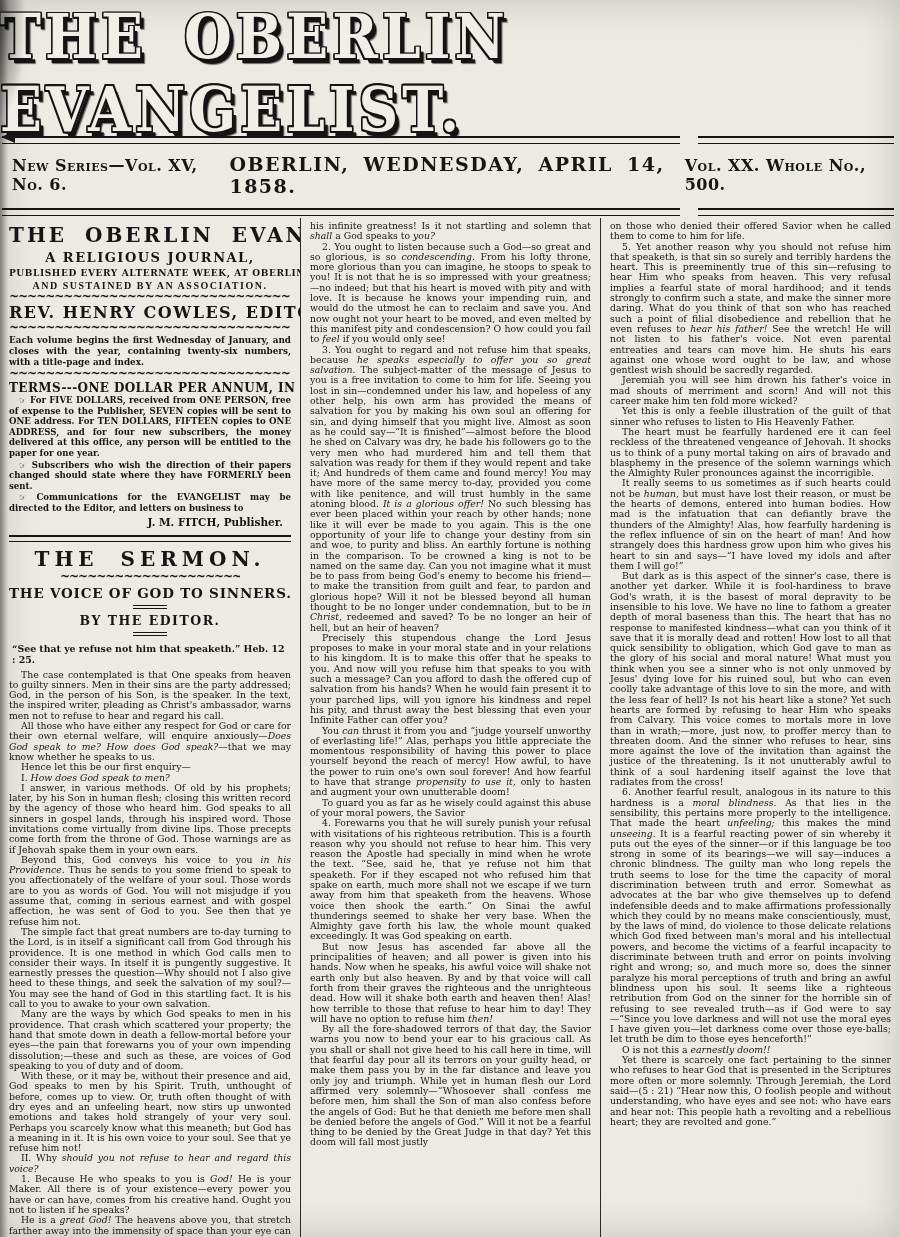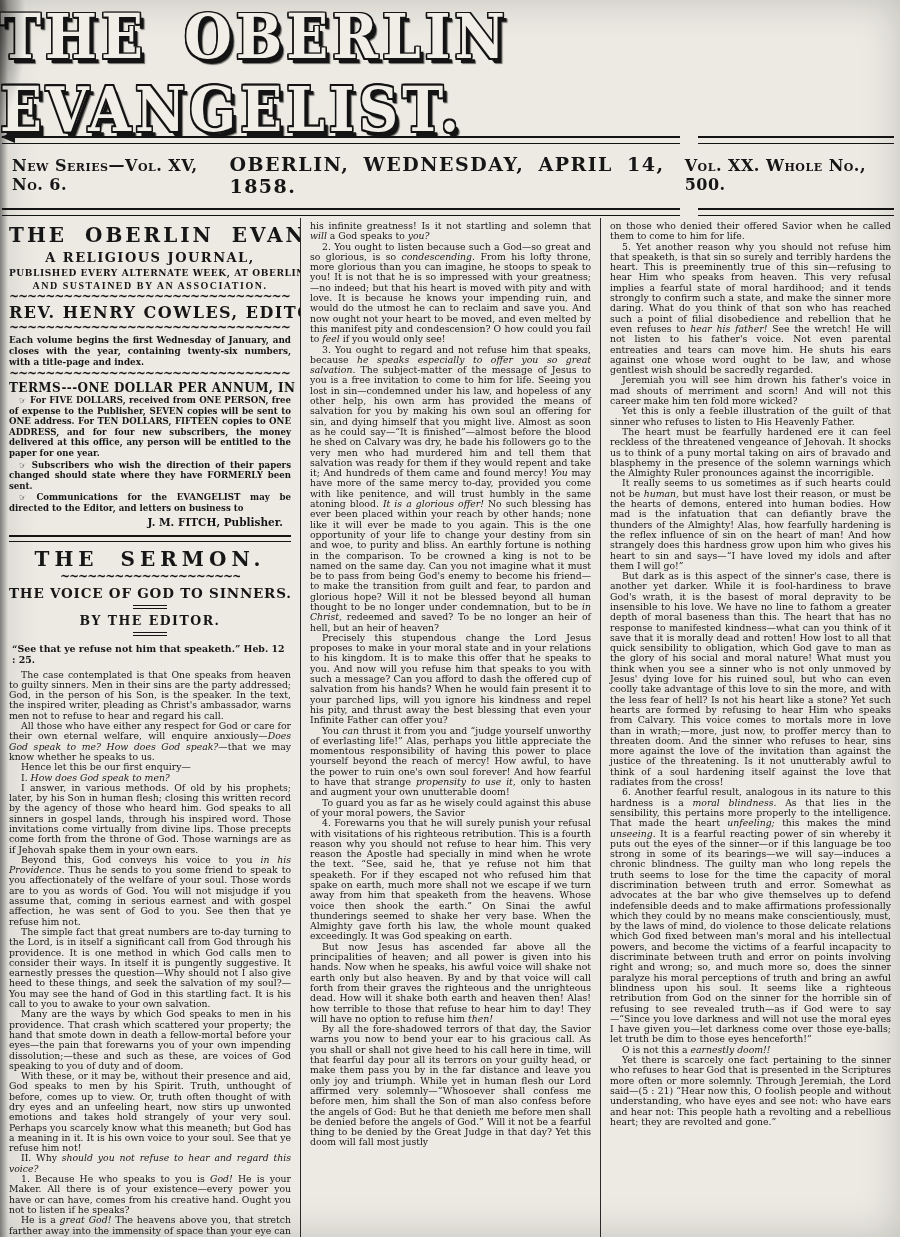--- a/index.html
+++ b/index.html
@@ -133,21 +133,21 @@
           <p>Many are the ways by which God speaks to men in his providence. That crash which scattered your property; the hand that smote down in death a fellow-mortal before your eyes—the pain that forewarns you of your own impending dissolution;—these and such as these, are voices of God speaking to you of duty and of doom.</p>
           <p>With these, or it may be, without their presence and aid, God speaks to men by his Spirit. Truth, unthought of before, comes up to view. Or, truth often thought of with dry eyes and an unfeeling heart, now stirs up unwonted emotions and takes hold strangely of your very soul. Perhaps you scarcely know what this meaneth; but God has a meaning in it. It is his own voice to your soul. See that ye refuse him not!</p>
           <p>II. Why <i>should you not refuse to hear and regard this voice?</i></p>
           <p>1. Because He who speaks to you is <i>God!</i> He is your Maker. All there is of your existence—every power you have or can have, comes from his creative hand. Ought you not to listen if he speaks?</p>
           <p>He is a <i>great God!</i> The heavens above you, that stretch farther away into the immensity of space than your eye can reach or your mind can conceive—these are his handiwork, and great as they are, they cannot measure</p>
         </div>
     </div>
 
     <div class="col col-mid">
       <div class="paras cont-first">
-          <p>his infinite greatness! Is it not startling and solemn that <i>will</i> a God speaks to <i>you?</i></p>
+          <p>his infinite greatness! Is it not startling and solemn that <i>shall</i> a God speaks to <i>you?</i></p>
           <p>2. You ought to listen because such a God—so great and so glorious, is so <i>condescending.</i> From his lofty throne, more glorious than you can imagine, he stoops to speak to you! It is not that he is so impressed with your greatness;—no indeed; but that his heart is moved with pity and with love. It is because he knows your impending ruin, and would do the utmost he can to reclaim and save you. And now ought not your heart to be moved, and even melted by this manifest pity and condescension? O how could you fail to <i>feel</i> if you would only see!</p>
           <p>3. You ought to regard and not refuse him that speaks, because <i>he speaks especially to offer you so great salvation.</i> The subject-matter of the message of Jesus to you is a free invitation to come to him for life. Seeing you lost in sin—condemned under his law, and hopeless of any other help, his own arm has provided the means of salvation for you by making his own soul an offering for sin, and dying himself that you might live. Almost as soon as he could say—“It is finished”—almost before the blood he shed on Calvary was dry, he bade his followers go to the very men who had murdered him and tell them that salvation was ready for them if they would repent and take it; And hundreds of them came and found mercy! <i>You</i> may have more of the same mercy to-day, provided you come with like penitence, and will trust humbly in the same atoning blood. <i>It is a glorious offer!</i> No such blessing has ever been placed within your reach by other hands; none like it will ever be made to you again. This is the one opportunity of your life to change your destiny from sin and woe, to purity and bliss. An earthly fortune is nothing in the comparison. To be crowned a king is not to be named on the same day. Can you not imagine what it must be to pass from being God's enemy to become his friend—to make the transition from guilt and fear, to pardon and glorious hope? Will it not be blessed beyond all human thought to be no longer under condemnation, but to be <i>in Christ,</i> redeemed and saved? To be no longer an heir of hell, but an heir of heaven?</p>
           <p>Precisely this stupendous change the Lord Jesus proposes to make in your moral state and in your relations to his kingdom. It is to make this offer that he speaks to you. And now will you refuse him that speaks to you with such a message? Can you afford to dash the offered cup of salvation from his hands? When he would fain present it to your parched lips, will you ignore his kindness and repel his pity, and thrust away the best blessing that even your Infinite Father can offer you?</p>
           <p>You <i>can</i> thrust it from you and “judge yourself unworthy of everlasting life!” Alas, perhaps you little appreciate the momentous responsibility of having this power to place yourself beyond the reach of mercy! How awful, to have the power to ruin one's own soul forever! And how fearful to have that strange <i>propensity to use it,</i> only to hasten and augment your own unutterable doom!</p>
           <p>To guard you as far as he wisely could against this abuse of your moral powers, the Savior</p>
           <p>4. Forewarns you that he will surely punish your refusal with visitations of his righteous retribution. This is a fourth reason why you should not refuse to hear him. This very reason the Apostle had specially in mind when he wrote the text. “See, said he, that ye refuse not him that speaketh. For if they escaped not who refused him that spake on earth, much more shall not we escape if we turn away from him that speaketh from the heavens. Whose voice then shook the earth.” On Sinai the awful thunderings seemed to shake her very base. When the Almighty gave forth his law, the whole mount quaked exceedingly. It was God speaking on earth.</p>
           <p>But now Jesus has ascended far above all the principalities of heaven; and all power is given into his hands. Now when he speaks, his awful voice will shake not earth only but also heaven. By and by that voice will call forth from their graves the righteous and the unrighteous dead. How will it shake both earth and heaven then! Alas! how terrible to those that refuse to hear him to day! They will have no option to refuse him <i>then!</i></p>
           <p>By all the fore-shadowed terrors of that day, the Savior warns you now to bend your ear to his gracious call. As you shall or shall not give heed to his call here in time, will that fearful day pour all its terrors on your guilty head, or make them pass you by in the far distance and leave you only joy and triumph. While yet in human flesh our Lord affirmed very solemnly—“Whosoever shall confess me before men, him shall the Son of man also confess before the angels of God: But he that denieth me before men shall be denied before the angels of God.” Will it not be a fearful thing to be denied by the Great Judge in that day? Yet this doom will fall most justly</p>
         </div>
     </div>

